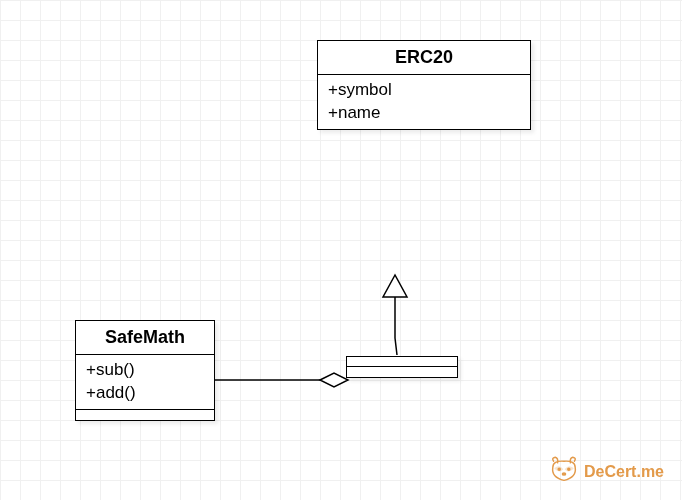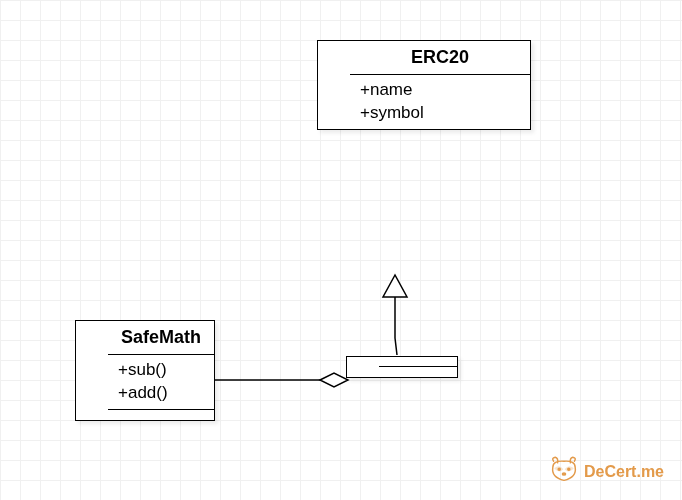--- a/index.html
+++ b/index.html
@@ -13,21 +13,20 @@
       linear-gradient(to right, #f0f0f0 1px, transparent 1px),
       linear-gradient(to bottom, #f0f0f0 1px, transparent 1px);
     background-size: 20px 20px;
     overflow: hidden;
   }
   .uml-box {
     position: absolute;
     background: #ffffff;
     border: 1.5px solid #000;
     box-shadow: 3px 3px 4px rgba(0,0,0,0.08);
-    padding-left: 32px;
   }
   .uml-title {
     text-align: center;
     font-weight: bold;
     padding: 6px 10px;
     border-bottom: 1.5px solid #000;
     font-size: 18px;
   }
   .uml-section {
     padding: 4px 10px;
@@ -68,22 +67,22 @@
 
   <g>
     <line x1="215" y1="380" x2="320" y2="380" stroke="#000" stroke-width="1.5"></line>
     <polygon points="320,380 334,373 348,380 334,387" fill="#ffffff" stroke="#000" stroke-width="1.5"></polygon>
   </g>
 </svg>
 
 <div class="uml-box" style="left:317px; top:40px; width:214px;">
   <div class="uml-title">ERC20</div>
   <div class="uml-section">
+    <div>+symbol</div>
     <div>+name</div>
-    <div>+symbol</div>
   </div>
 </div>
 
 <div class="uml-box" style="left:75px; top:320px; width:140px;">
   <div class="uml-title">SafeMath</div>
   <div class="uml-section">
     <div>+sub()</div>
     <div>+add()</div>
   </div>
   <div class="uml-section empty"></div>

